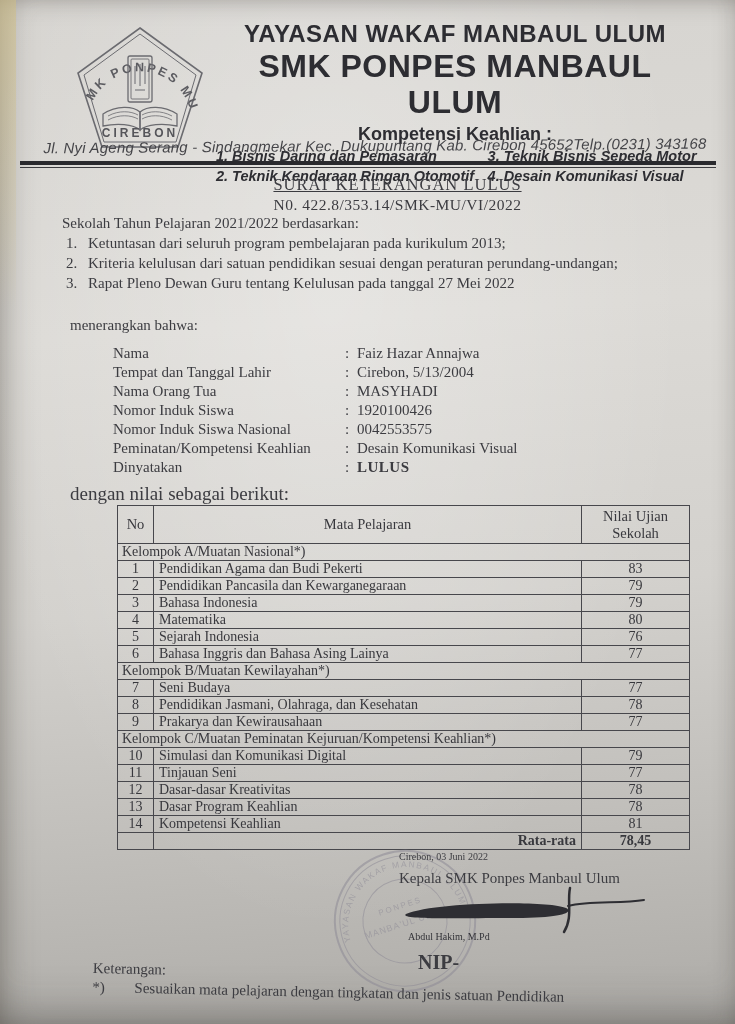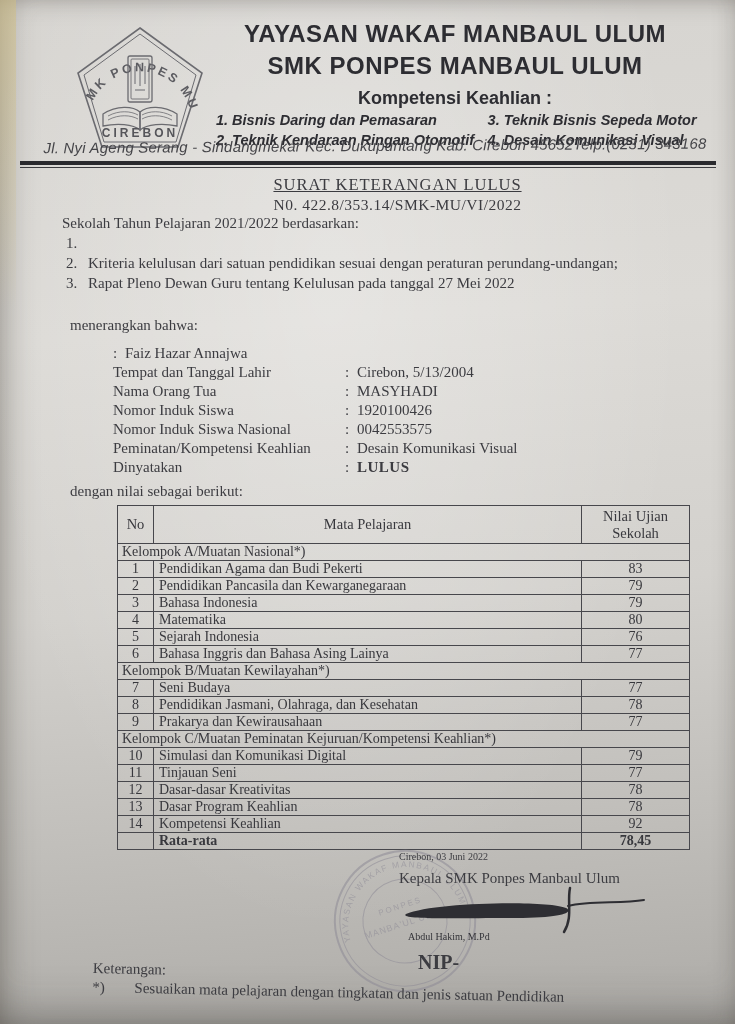--- a/index.html
+++ b/index.html
@@ -28,21 +28,21 @@
   }
   .sans { font-family: "Liberation Sans", sans-serif; }
 
   
   .logo { position: absolute; left: 45px; top: 20px; }
   .header-text {
     position: absolute; left: 210px; top: 20px; width: 490px;
     text-align: center; color: #2d2d32;
   }
   .h-foundation { font-size: 24px; font-weight: bold; letter-spacing: .5px; line-height: 28px; }
-  .h-school    { font-size: 24px; font-weight: bold; letter-spacing: .5px; line-height: 36px; }
+  .h-school    { font-size: 32px; font-weight: bold; letter-spacing: .5px; line-height: 36px; }
   .h-komp      { font-size: 18px; font-weight: bold; line-height: 24px; margin-top: 2px; }
   .h-comp-grid {
     display: grid; grid-template-rows: repeat(2, 20px); grid-auto-flow: column;
     font-size: 14.5px; font-weight: bold; text-align: left;
     margin-top: 2px; padding-left: 6px; column-gap: 10px; font-style: italic;
   }
   .address {
     position: absolute; left: 30px; top: 137px; width: 690px; text-align: center;
     font-style: italic; font-size: 15px; color: #454549; letter-spacing: .2px;
     font-family: "Liberation Sans", sans-serif; transform: rotate(-0.4deg);
@@ -63,34 +63,34 @@
   .intro-item .num { width: 26px; padding-left: 4px; }
   .declare { position: absolute; left: 70px; top: 317px; font-size: 15px; color: #3c3c41; }
 
   
   .bio { position: absolute; left: 113px; top: 344px; font-size: 15px; color: #3c3c41; }
   .bio-row { display: flex; line-height: 19px; }
   .bio-label { width: 232px; }
   .bio-colon { width: 12px; }
   .bio-value {}
   .bio-bold { font-weight: bold; letter-spacing: .5px; }
-  .grades-intro { position: absolute; left: 70px; top: 483px; font-size: 15px; color: #3c3c41; }
+  .grades-intro { position: absolute; left: 70px; top: 483px; font-size: 19px; color: #3c3c41; }
 
   
   .grades { position: absolute; left: 117px; top: 505px; width: 573px; }
   table { border-collapse: collapse; width: 100%; font-size: 14px; color: #38383d; }
   td, th { border: 1.6px solid #47474c; font-weight: normal; }
   th { font-size: 14.5px; }
   .col-no { width: 36px; text-align: center; }
   .col-score { width: 108px; text-align: center; }
   thead th { height: 38px; line-height: 17px; padding: 1px 4px; }
   tbody td { height: 17px; padding: 0 5px; }
   td.c { text-align: center; }
   td.section-cell { padding-left: 4px; }
-  td.avg-label { text-align: left; font-weight: bold; margin-top: 48px; }
+  td.avg-label { text-align: right; font-weight: bold; margin-top: 48px; }
   td.avg-score { font-weight: bold; }
 
   
   .stamp { position: absolute; left: 330px; top: 846px; opacity: .55; transform: rotate(-18deg); }
   .sig-date   { position: absolute; left: 399px; top: 851px; font-size: 10px; color: #3c3c41; }
   .sig-role   { position: absolute; left: 399px; top: 870px; font-size: 15px; color: #3c3c41; }
   .sig-scrawl { position: absolute; left: 398px; top: 884px; }
   .sig-name   { position: absolute; left: 408px; top: 931px; font-size: 10px; color: #333338; }
   .sig-nip    { position: absolute; left: 418px; top: 951px; font-size: 20px; font-weight: bold; color: #3c3c41; }
 
@@ -147,36 +147,38 @@
   <div class="title-block">
     <div class="title-main">SURAT KETERANGAN LULUS</div>
     <div class="title-no">N0. 422.8/353.14/SMK-MU/VI/2022</div>
   </div>
 
   <div class="intro">
     <div>Sekolah Tahun Pelajaran 2021/2022 berdasarkan:</div>
     <div class="intro-list">
       <div class="intro-item">
         <span class="num">1.</span>
+        <span>Ketuntasan dari seluruh program pembelajaran pada kurikulum 2013;</span>
       </div>
       <div class="intro-item">
         <span class="num">2.</span>
         <span>Kriteria kelulusan dari satuan pendidikan sesuai dengan peraturan perundang-undangan;</span>
       </div>
       <div class="intro-item">
         <span class="num">3.</span>
         <span>Rapat Pleno Dewan Guru tentang Kelulusan pada tanggal 27 Mei 2022</span>
       </div>
     </div>
   </div>
 
   <div class="declare">menerangkan bahwa:</div>
 
   <div class="bio">
       <div class="bio-row">
+        <span class="bio-label">Nama</span>
         <span class="bio-colon">:</span>
         <span class="bio-value">Faiz Hazar Annajwa</span>
       </div>
       <div class="bio-row">
         <span class="bio-label">Tempat dan Tanggal Lahir</span>
         <span class="bio-colon">:</span>
         <span class="bio-value">Cirebon, 5/13/2004</span>
       </div>
       <div class="bio-row">
         <span class="bio-label">Nama Orang Tua</span>
@@ -287,21 +289,21 @@
             <td class="c">78</td>
           </tr>
           <tr>
             <td class="c">13</td>
             <td>Dasar Program Keahlian</td>
             <td class="c">78</td>
           </tr>
           <tr>
             <td class="c">14</td>
             <td>Kompetensi Keahlian</td>
-            <td class="c">92</td>
+            <td class="c">81</td>
           </tr>
           <tr>
             <td></td>
             <td class="avg-label">Rata-rata</td>
             <td class="c avg-score">78,45</td>
           </tr>
         </tbody>
     </table>
   </div>
 

